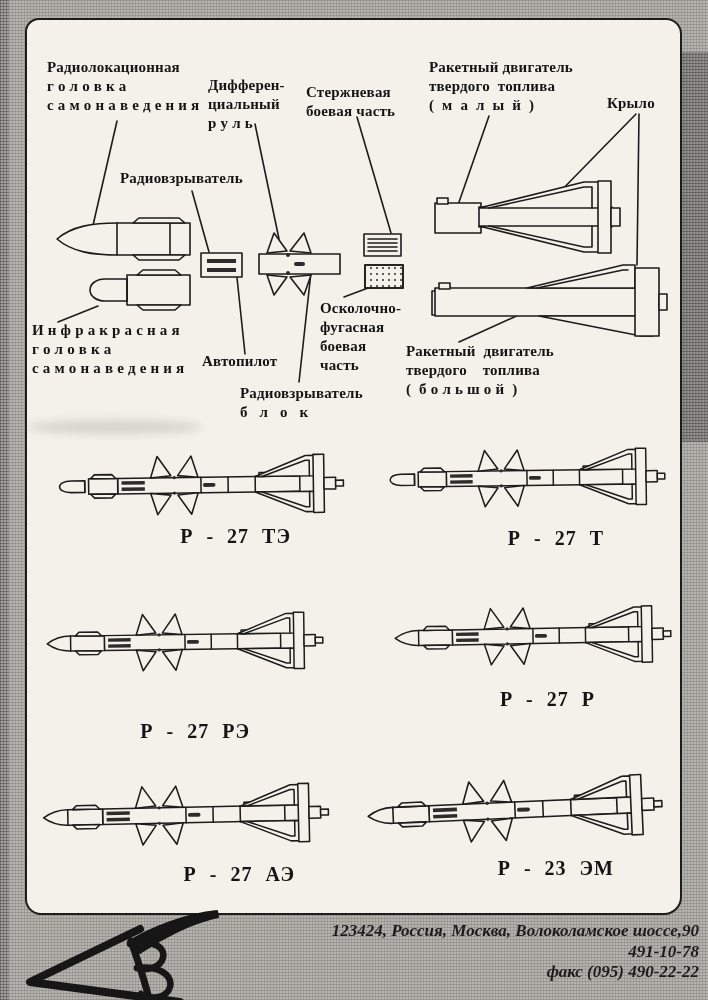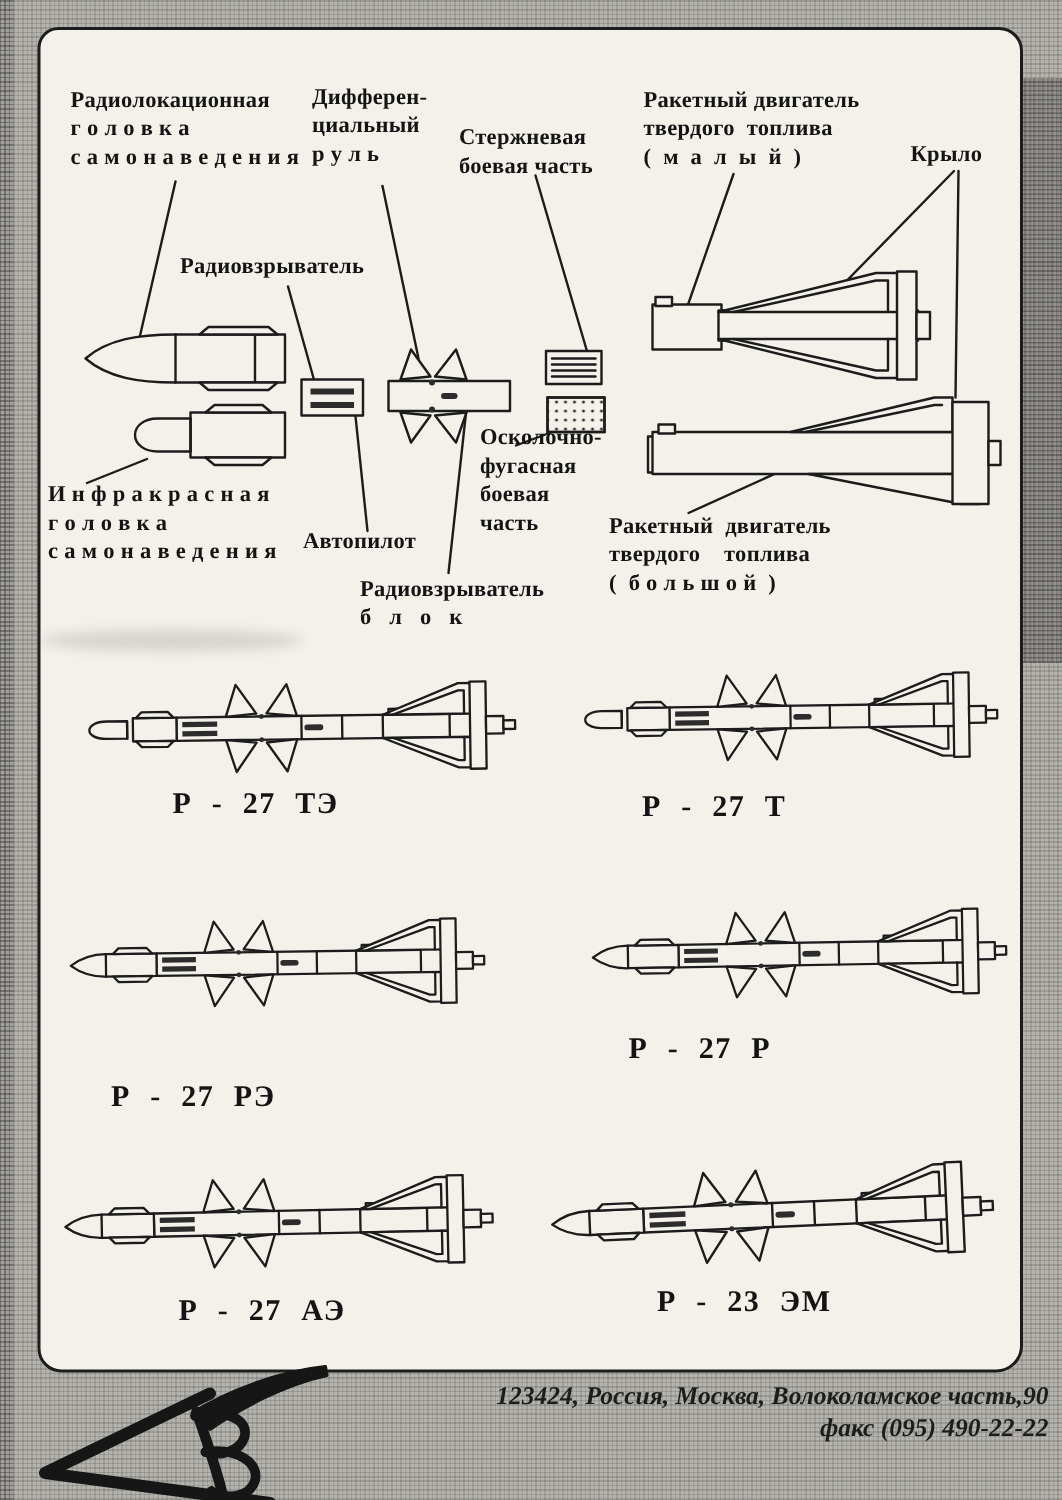--- a/index.html
+++ b/index.html
@@ -30,21 +30,21 @@
   svg .s { stroke:#1c1c1c; stroke-width:1.6; fill:none; stroke-linejoin:round; stroke-linecap:round; }
   svg .f { stroke:#1c1c1c; stroke-width:1.6; fill:#f3f1ea; stroke-linejoin:round; stroke-linecap:round; }
   svg .d { fill:#2c2c2c; stroke:none; }
   svg .dotbox { stroke:#1c1c1c; stroke-width:1.6; }
 
   .clabel {
     position:absolute; font-weight:bold; font-size:15px; line-height:19px;
     white-space:pre; color:#141414; letter-spacing:.2px;font-family:Liberation Serif, serif;
   }
   .mlabel {
-    position:absolute; width:176px; text-align:left; font-weight:bold; font-size:20px;
+    position:absolute; width:176px; text-align:right; font-weight:bold; font-size:20px;
     color:#141414; letter-spacing:1px; word-spacing:7px; white-space:pre;
   }
   .footer-address {
     position:absolute; right:9px; top:921px; text-align:right;
     font-weight:bold; font-style:italic; font-size:17px; line-height:20.5px; color:#1c1c1c;
   }
   .logo-svg { position:absolute; left:18px; top:901px; }
 </style>
 </head>
 <body>
@@ -220,35 +220,35 @@
       <use href="#m-radar" x="12" y="764" width="294" height="62" transform="rotate(-1.2 159 795)"></use>
     </g>
     <g>
       <use href="#m-radar" x="337" y="758" width="302" height="64" transform="rotate(-2.5 488 790)"></use>
     </g>
   </svg>
 
   <div class="clabel" style="left:20px;top:38px">Радиолокационная
 г о л о в к а
 с а м о н а в е д е н и я</div>
-  <div class="clabel" style="left:181px;top:36px">Дифферен-
+  <div class="clabel" style="left:181px;top:56px">Дифферен-
 циальный
 р у л ь</div>
   <div class="clabel" style="left:279px;top:63px">Стержневая
 боевая часть</div>
   <div class="clabel" style="left:402px;top:38px">Ракетный двигатель
 твердого  топлива
 (  м  а  л  ы  й  )</div>
   <div class="clabel" style="left:580px;top:74px">Крыло</div>
   <div class="clabel" style="left:93px;top:149px">Радиовзрыватель</div>
   <div class="clabel" style="left:5px;top:301px">И н ф р а к р а с н а я
 г о л о в к а
 с а м о н а в е д е н и я</div>
   <div class="clabel" style="left:175px;top:332px">Автопилот</div>
-  <div class="clabel" style="left:293px;top:263px">Осколочно-
+  <div class="clabel" style="left:293px;top:279px">Осколочно-
 фугасная
 боевая
 часть</div>
   <div class="clabel" style="left:213px;top:364px">Радиовзрыватель
 б   л   о   к</div>
   <div class="clabel" style="left:379px;top:322px">Ракетный  двигатель
 твердого    топлива
 (  б о л ь ш о й  )</div>
 
   <div class="mlabel" style="left:88px;top:505px">Р - 27 ТЭ</div>
@@ -264,15 +264,16 @@
   <g stroke="#161616" fill="none" stroke-linecap="round" stroke-linejoin="round">
     <path d="M122 28 L12 81 L162 101" stroke-width="8"></path>
     <path d="M199 10 C168 13 132 27 110 41 L122 52 C142 38 172 22 200 16 Z" fill="#161616" stroke-width="2"></path>
     <path d="M113 40 C120 60 127 80 131 98" stroke-width="7"></path>
     <path d="M112 43 C134 38 148 46 145 57 C142 67 128 70 119 67" stroke-width="6.5"></path>
     <path d="M119 67 C140 64 155 74 152 86 C149 97 132 100 123 93" stroke-width="6.5"></path>
   </g>
 </svg>
 
 <div class="footer-address">
-  <div>123424, Россия, Москва, Волоколамское часть,90</div>
+  <div>123424, Россия, Москва, Волоколамское шоссе,90</div>
+  <div>491-10-78</div>
   <div>факс (095) 490-22-22</div>
 </div>
 
 </body></html>

